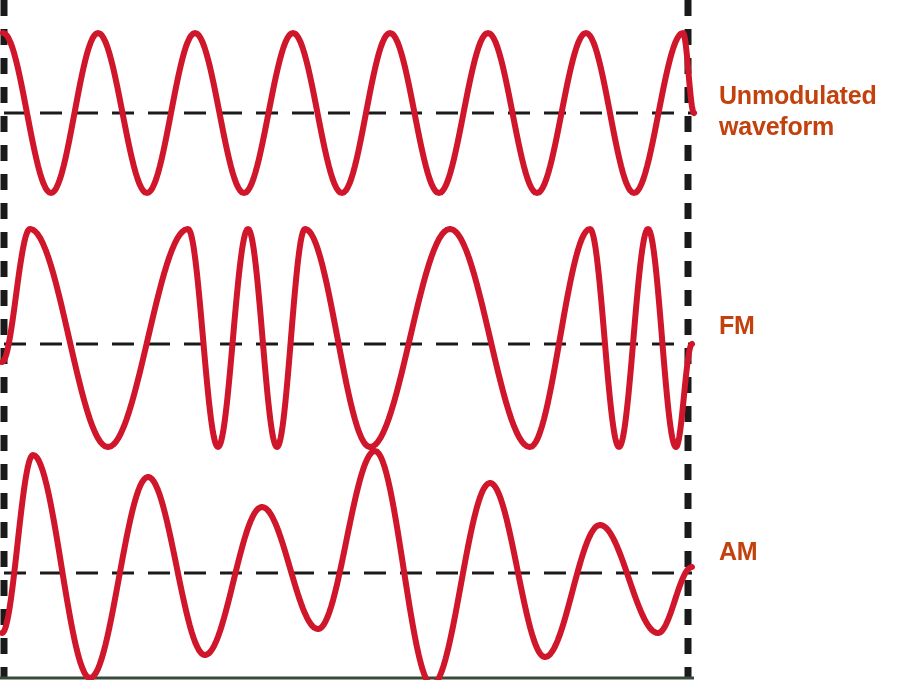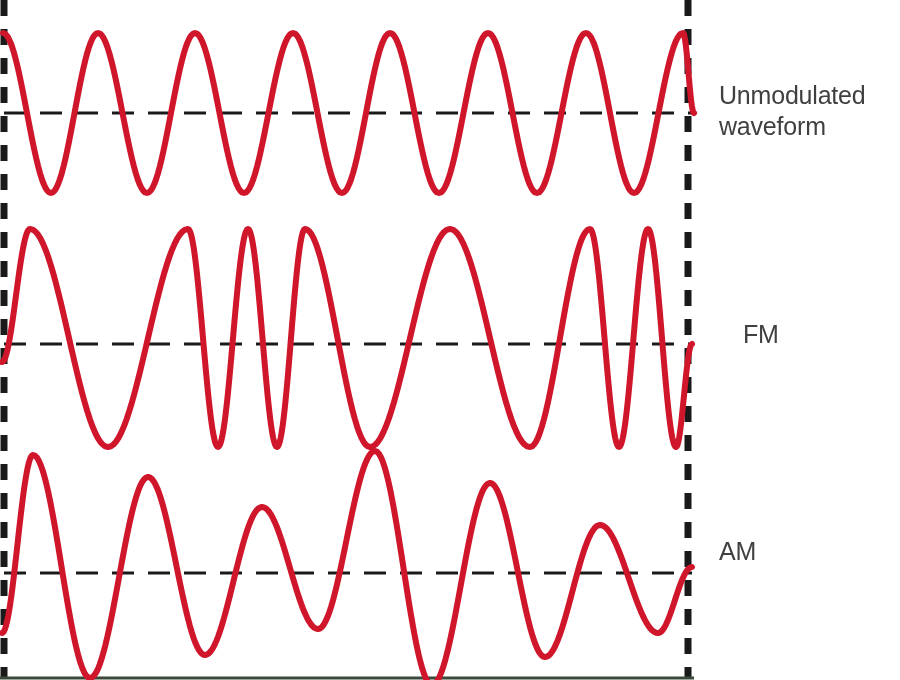--- a/index.html
+++ b/index.html
@@ -22,29 +22,29 @@
   #plot-svg {
     position: absolute;
     left: 0;
     top: 0;
     width: 900px;
     height: 680px;
   }
   .label-text {
     position: absolute;
     font-family: "Liberation Sans", sans-serif;
-    font-weight: normal;
+    font-weight: bold;
     font-size: 25px;
     line-height: 31px;
-    color: #404040;
+    color: #c2410c;
     letter-spacing: -0.2px;
     white-space: pre-line;
   }
   #label-unmodulated { left: 719px; top: 80px; }
-  #label-fm { left: 719px; top: 319px; margin-left: 24px; }
+  #label-fm { left: 719px; top: 310px; }
   #label-am { left: 719px; top: 536px; }
 </style>
 </head>
 <body>
 
 <div id="figure">
 
   <svg id="plot-svg" viewBox="0 0 900 680" preserveAspectRatio="none" aria-hidden="true">
 
     <g>

